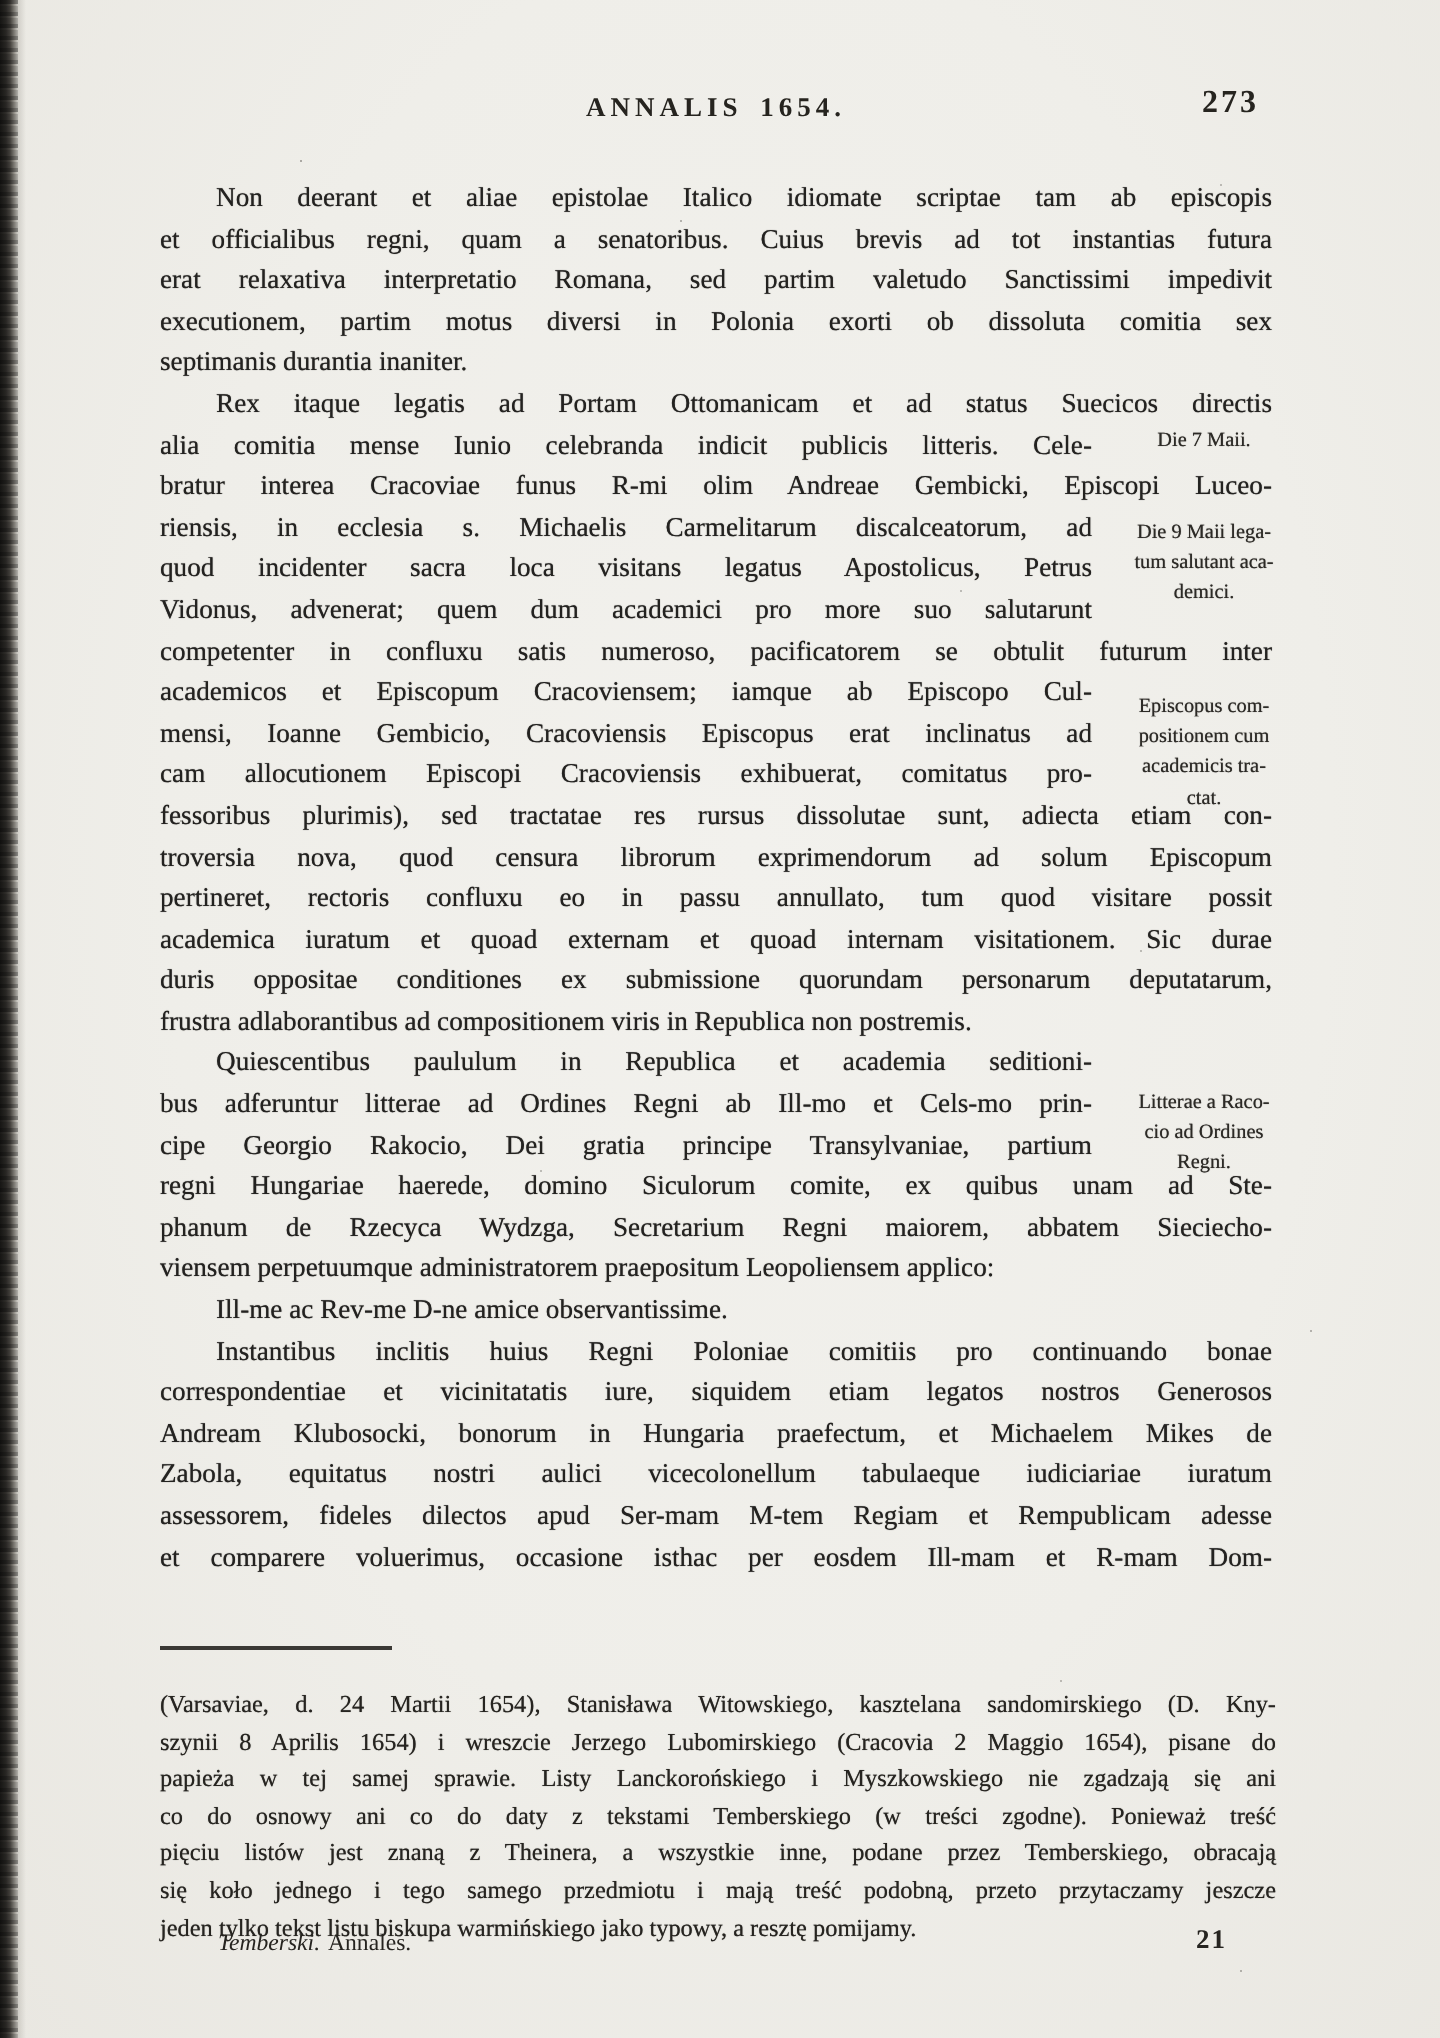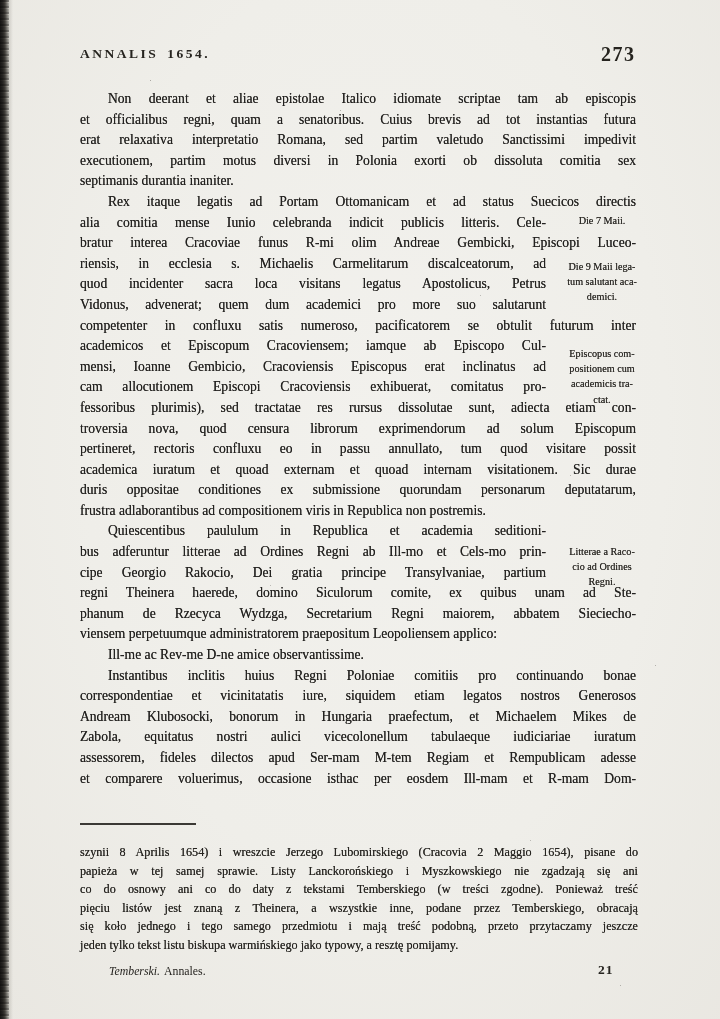--- a/index.html
+++ b/index.html
@@ -16,24 +16,24 @@
     content:"";position:absolute;left:0;top:0;width:9px;height:100%;
     background:repeating-linear-gradient(180deg,rgba(0,0,0,0.35) 0 2px,rgba(255,255,255,0.08) 2px 3px,rgba(0,0,0,0.15) 3px 6px);
     mix-blend-mode:multiply;
   }
   .speck{position:absolute;left:150px;top:80px;width:1px;height:1px;background:rgba(70,66,60,0.4);
     box-shadow:190px 30px rgba(70,66,60,.35), 460px 12px rgba(70,66,60,.3), 330px 215px rgba(70,66,60,.3),
     -60px 330px rgba(70,66,60,.35), 420px 395px rgba(70,66,60,.3), 120px 505px rgba(70,66,60,.3),
     505px 585px rgba(70,66,60,.35), 20px 660px rgba(70,66,60,.3), 380px 760px rgba(70,66,60,.3),
     250px 845px rgba(70,66,60,.3), 470px 905px rgba(70,66,60,.35);}
   .running-title{
-    position:absolute;left:80px;top:46px;width:556px;
+    position:absolute;left:80px;top:46px;width:556px;text-align:center;
     font-weight:bold;font-size:13.5px;letter-spacing:2.5px;word-spacing:3px;color:#26241f;
   }
-  .pagenum{position:absolute;left:601px;top:43px;font-weight:bold;font-size:20px;letter-spacing:1.5px;color:#26241f;}
+  .pagenum{position:absolute;left:601px;top:43px;font-weight:bold;font-size:16px;letter-spacing:1.5px;color:#26241f;}
   .main{position:absolute;left:80px;top:89px;width:556px;font-size:13.6px;
     text-shadow:0 0 0.45px rgba(35,33,30,0.8);}
   .line{height:20.6px;line-height:20.6px;text-align:justify;text-align-last:justify;white-space:nowrap;}
   .line.short{width:466px;}
   .line.indent{text-indent:28px;}
   .line.last{text-align-last:left;}
   .mnotes .mnote{position:absolute;left:551px;width:102px;text-align:center;
     font-size:10.2px;line-height:15.2px;color:#2c2a26;text-shadow:0 0 0.4px rgba(40,38,34,0.8);}
   .mnote.n0{top:213px;} .mnote.n1{top:259px;} .mnote.n2{top:346px;} .mnote.n3{top:544px;}
   .fnrule{position:absolute;left:80px;top:823px;width:116px;height:2px;background:#3b3935;}
@@ -74,21 +74,21 @@
       <div class="line short">cam allocutionem Episcopi Cracoviensis exhibuerat, comitatus pro-</div>
       <div class="line">fessoribus plurimis), sed tractatae res rursus dissolutae sunt, adiecta etiam con-</div>
       <div class="line">troversia nova, quod censura librorum exprimendorum ad solum Episcopum</div>
       <div class="line">pertineret, rectoris confluxu eo in passu annullato, tum quod visitare possit</div>
       <div class="line">academica iuratum et quoad externam et quoad internam visitationem. Sic durae</div>
       <div class="line">duris oppositae conditiones ex submissione quorundam personarum deputatarum,</div>
       <div class="line last">frustra adlaborantibus ad compositionem viris in Republica non postremis.</div>
       <div class="line short indent">Quiescentibus paululum in Republica et academia seditioni-</div>
       <div class="line short">bus adferuntur litterae ad Ordines Regni ab Ill-mo et Cels-mo prin-</div>
       <div class="line short">cipe Georgio Rakocio, Dei gratia principe Transylvaniae, partium</div>
-      <div class="line">regni Theinera haerede, domino Siculorum comite, ex quibus unam ad Ste-</div>
+      <div class="line">regni Hungariae haerede, domino Siculorum comite, ex quibus unam ad Ste-</div>
       <div class="line">phanum de Rzecyca Wydzga, Secretarium Regni maiorem, abbatem Sieciecho-</div>
       <div class="line last">viensem perpetuumque administratorem praepositum Leopoliensem applico:</div>
       <div class="line indent last">Ill-me ac Rev-me D-ne amice observantissime.</div>
       <div class="line indent">Instantibus inclitis huius Regni Poloniae comitiis pro continuando bonae</div>
       <div class="line">correspondentiae et vicinitatatis iure, siquidem etiam legatos nostros Generosos</div>
       <div class="line">Andream Klubosocki, bonorum in Hungaria praefectum, et Michaelem Mikes de</div>
       <div class="line">Zabola, equitatus nostri aulici vicecolonellum tabulaeque iudiciariae iuratum</div>
       <div class="line">assessorem, fideles dilectos apud Ser-mam M-tem Regiam et Rempublicam adesse</div>
       <div class="line">et comparere voluerimus, occasione isthac per eosdem Ill-mam et R-mam Dom-</div>
     </div>
@@ -110,20 +110,21 @@
       </div>
       <div class="mnote n3">
         <div class="mline">Litterae a Raco-</div>
         <div class="mline">cio ad Ordines</div>
         <div class="mline">Regni.</div>
       </div>
     </div>
 
   <div class="fnrule"></div>
   <div class="footnote">
+      <div class="fline">(Varsaviae, d. 24 Martii 1654), Stanisława Witowskiego, kasztelana sandomirskiego (D. Kny-</div>
       <div class="fline">szynii 8 Aprilis 1654) i wreszcie Jerzego Lubomirskiego (Cracovia 2 Maggio 1654), pisane do</div>
       <div class="fline">papieża w tej samej sprawie.  Listy Lanckorońskiego i Myszkowskiego nie zgadzają się ani</div>
       <div class="fline">co do osnowy ani co do daty z tekstami Temberskiego (w treści zgodne).  Ponieważ treść</div>
       <div class="fline">pięciu listów jest znaną z Theinera, a wszystkie inne, podane przez Temberskiego, obracają</div>
       <div class="fline">się koło jednego i tego samego przedmiotu i mają treść podobną, przeto przytaczamy jeszcze</div>
       <div class="fline last">jeden tylko tekst listu biskupa warmińskiego jako typowy, a resztę pomijamy.</div>
     </div>
 
   <div class="sigrow">
     <span class="sig-author">Temberski.</span><span class="sig-work">Annales.</span>

